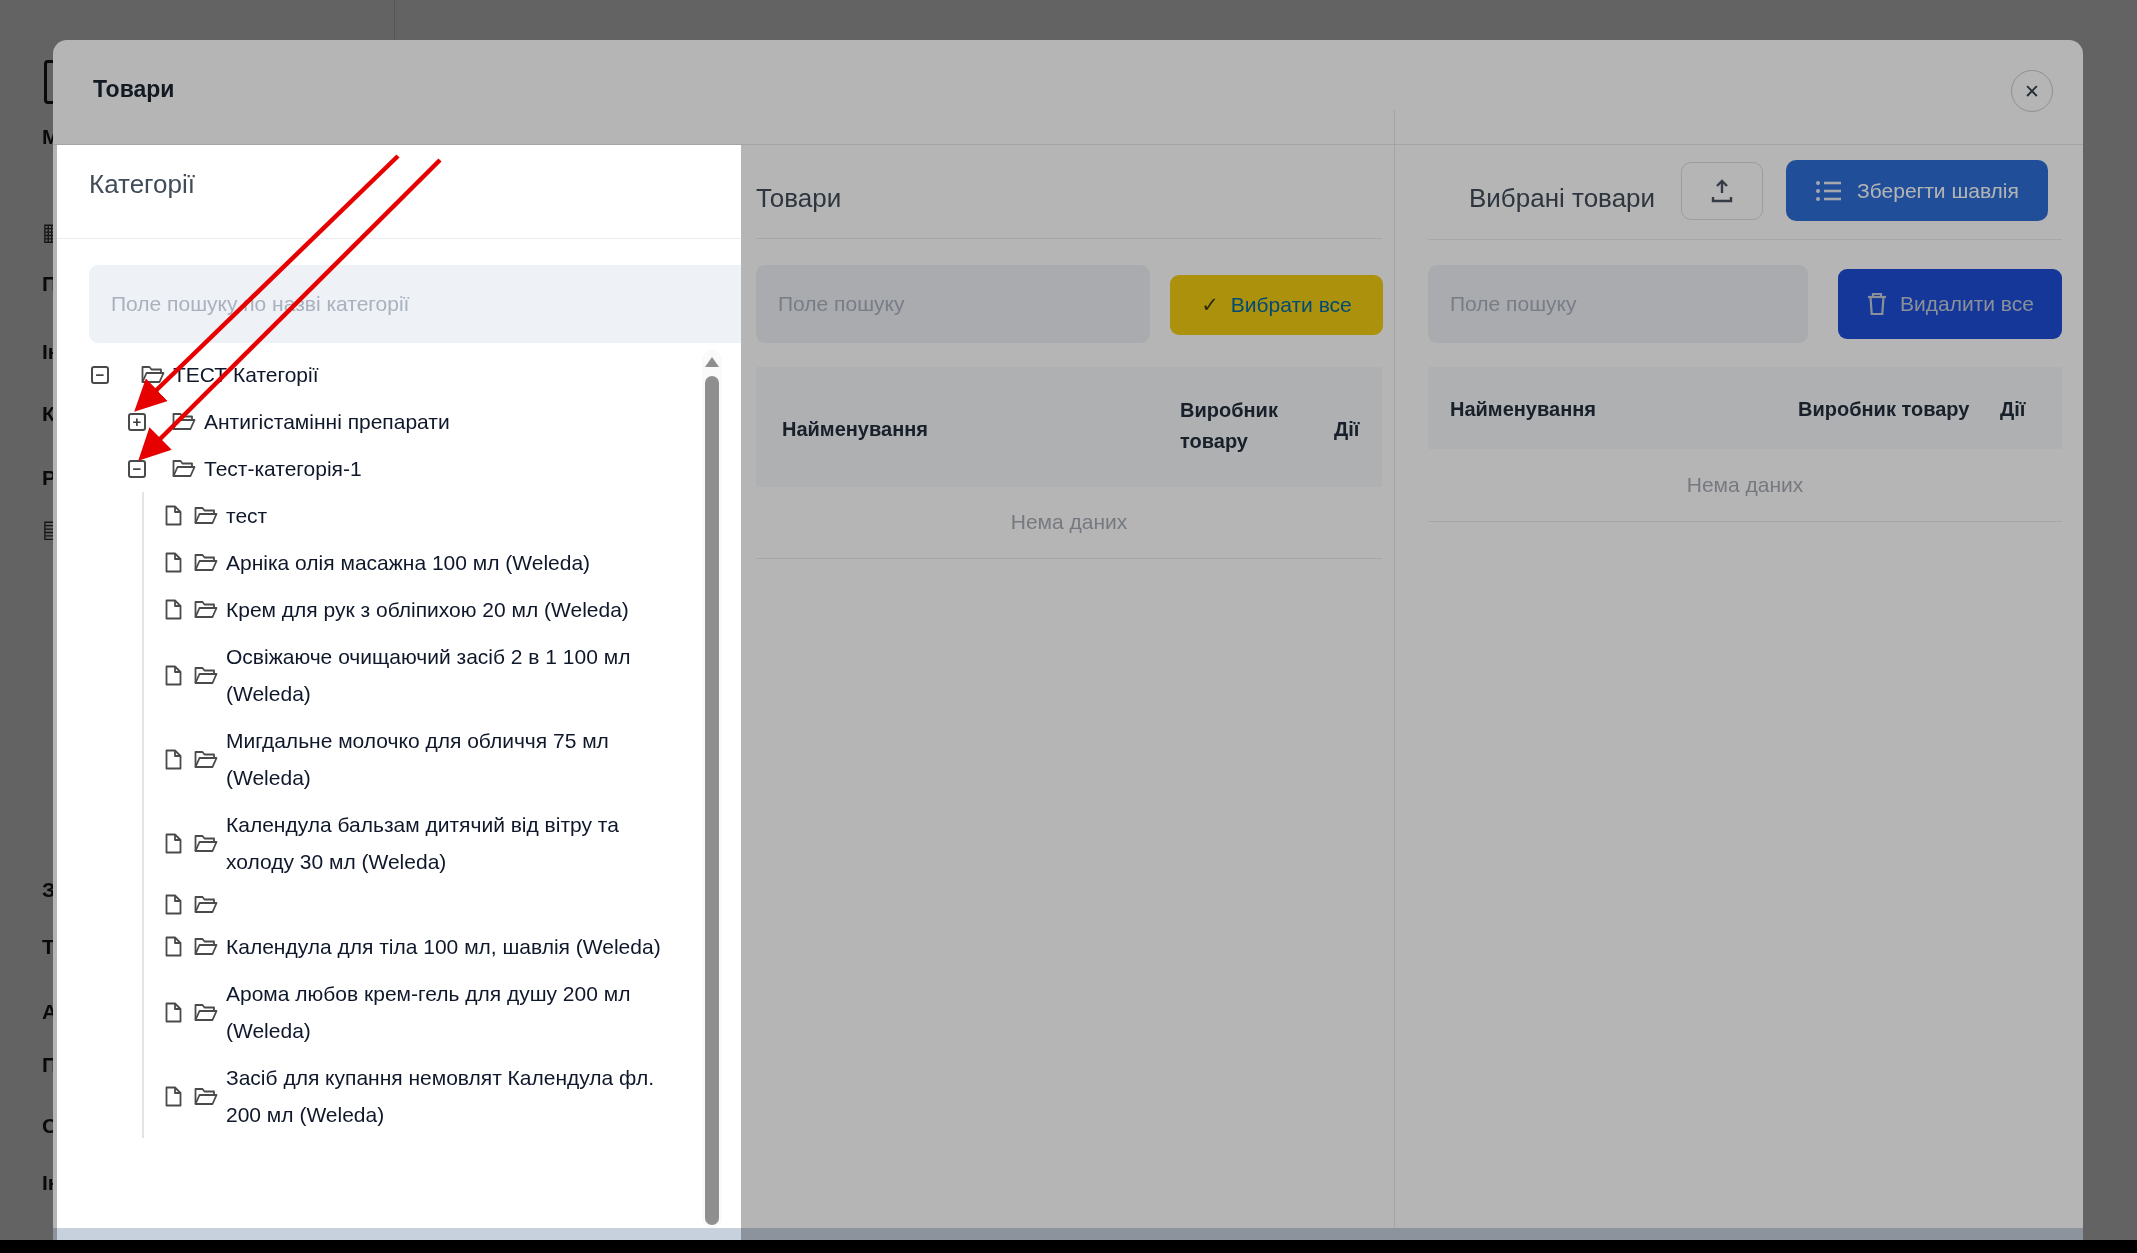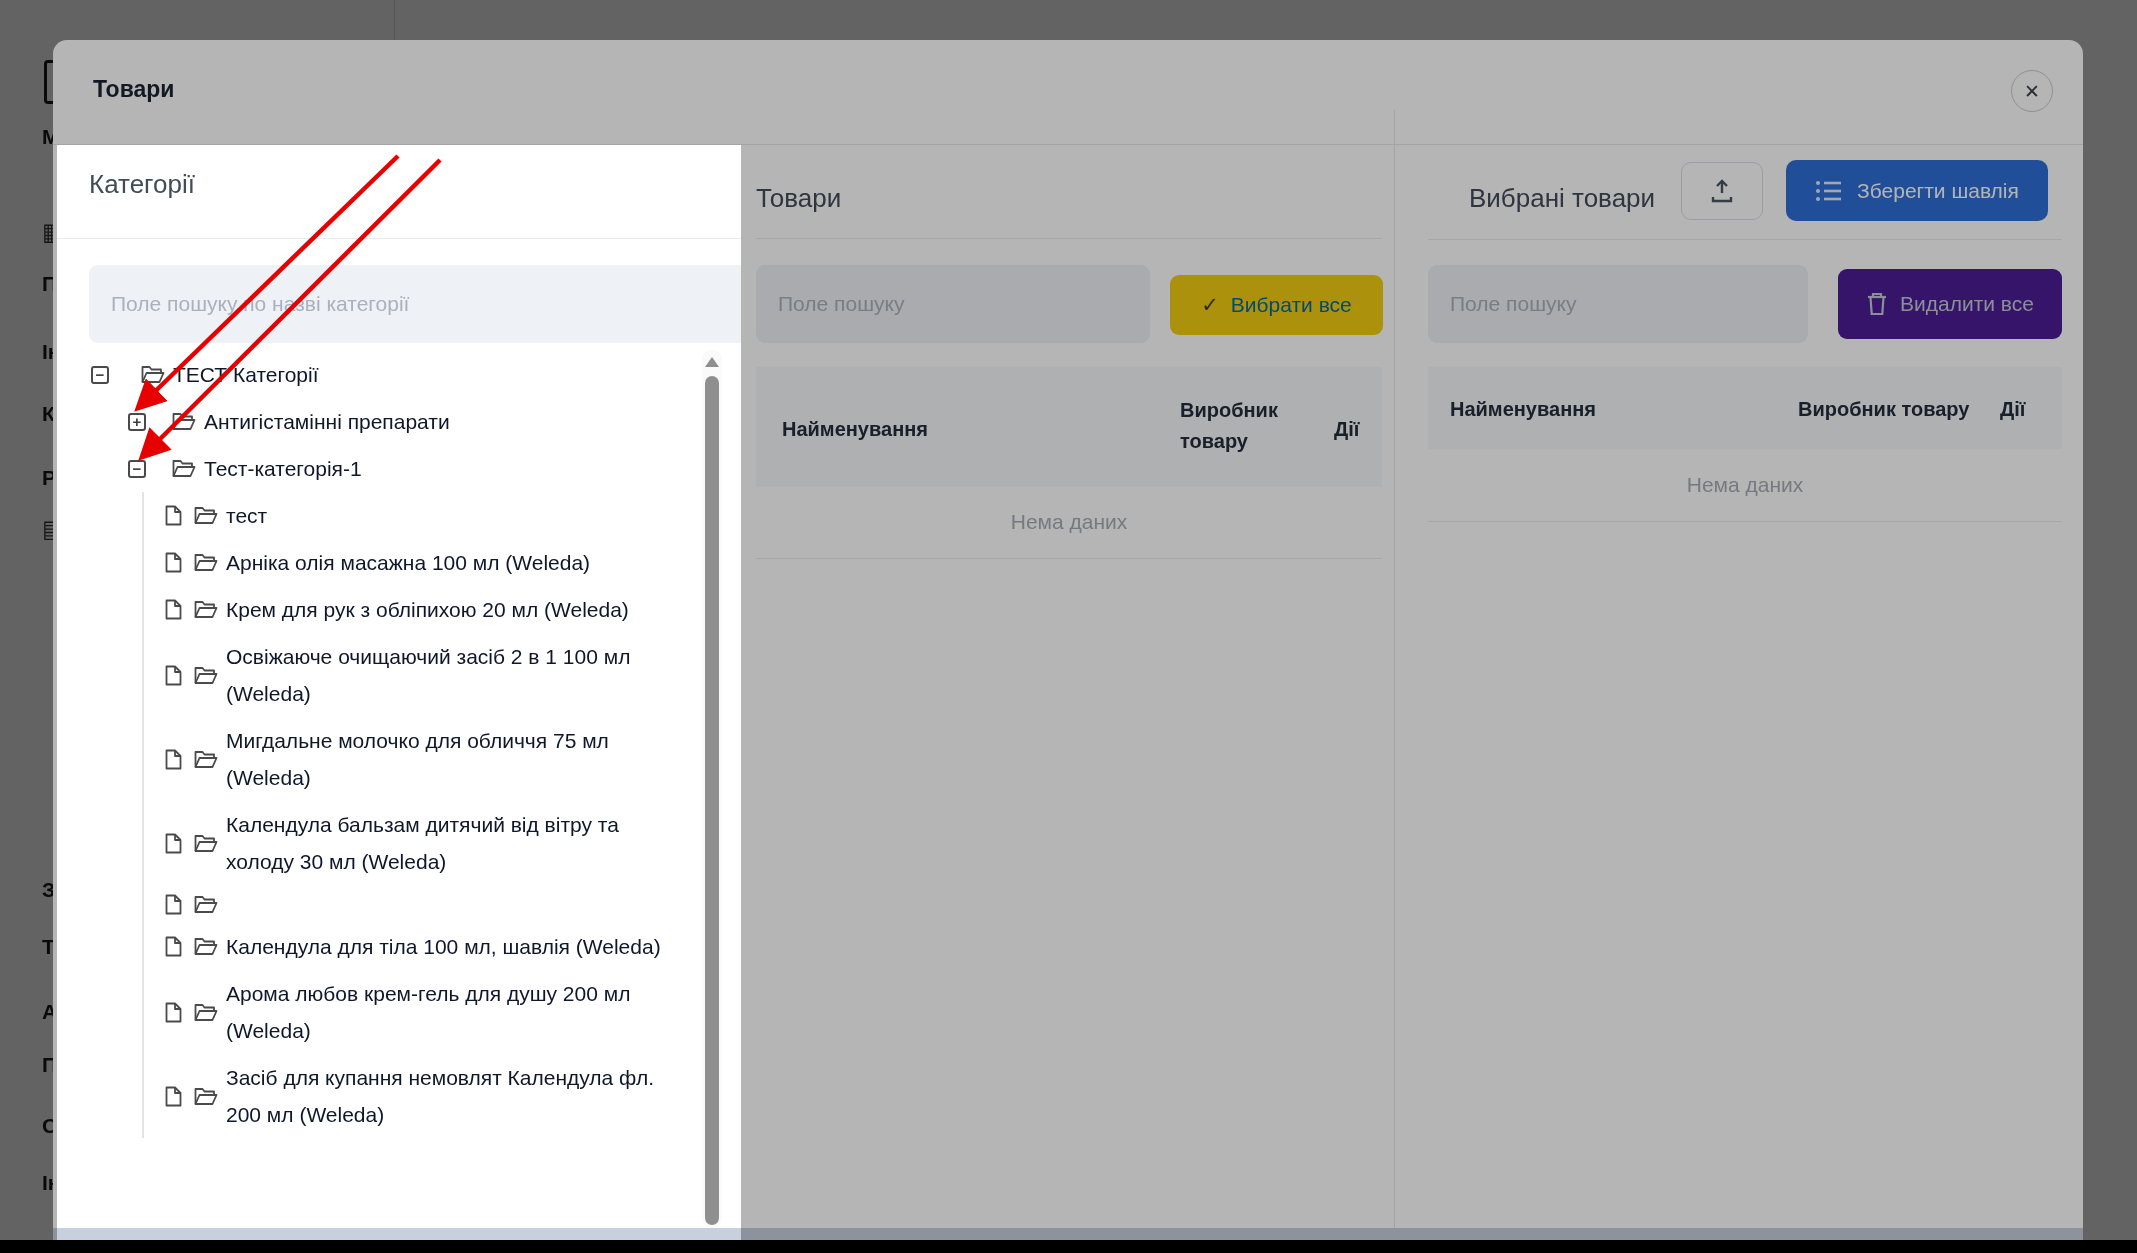--- a/index.html
+++ b/index.html
@@ -42,21 +42,21 @@
     border:none; border-radius:9px; display:flex; align-items:center; justify-content:center; gap:12px; cursor:pointer; }
   #select-all-button .lbl { font-size:21px; color:#0369a1; }
   #select-all-button .chk { font-size:21px; color:#3f3b14; }
 
   
   #upload-button { position:absolute; left:1681px; top:162px; width:82px; height:58px; background:#fff;
     border:1px solid #d9dee4; border-radius:10px; display:flex; align-items:center; justify-content:center; cursor:pointer; }
   #save-list-button { position:absolute; left:1786px; top:160px; width:262px; height:61px; background:var(--blue);
     border:none; border-radius:10px; display:flex; align-items:center; justify-content:center; gap:14px; cursor:pointer; }
   #save-list-button .lbl { font-size:21px; color:#fdfdfe; }
-  #delete-all-button { position:absolute; left:1838px; top:269px; width:224px; height:70px; background:#4c1d95;
+  #delete-all-button { position:absolute; left:1838px; top:269px; width:224px; height:70px; background:#1d4ed8;
     border:none; border-radius:9px; display:flex; align-items:center; justify-content:center; gap:12px; cursor:default; }
   #delete-all-button .lbl { font-size:21px; color:#c2cbd6; }
   #panel-v-divider { position:absolute; left:1394px; top:110px; width:1px; height:1118px; background:#e6e8eb; z-index:4; }
 
   
   #categories-panel { position:absolute; left:57px; top:145px; width:684px; height:1083px;
     background:#fff; z-index:5; overflow:hidden; }
   #categories-title { position:absolute; left:32px; top:24px; }
   #cat-divider { left:0; right:0; top:93px; width:684px; position:absolute; }
   #category-search-input { left:32px; top:120px; width:688px; }

